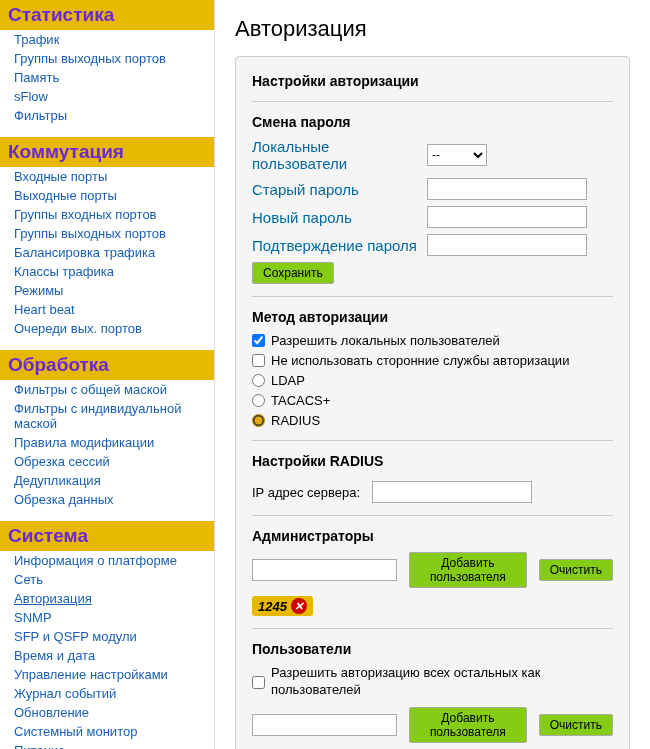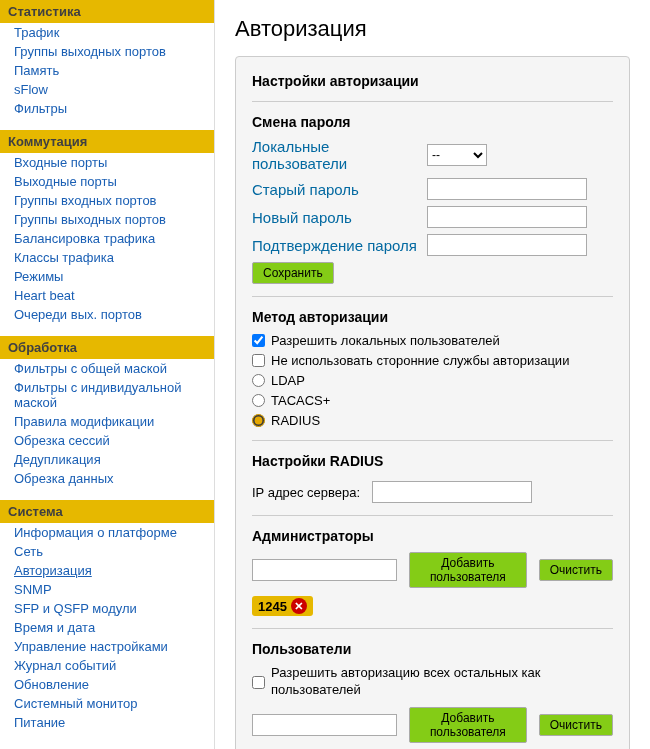--- a/index.html
+++ b/index.html
@@ -1,20 +1,20 @@
 <!DOCTYPE html>
 <html><head>
   <meta charset="utf-8">
   <style>
     * { margin: 0; padding: 0; box-sizing: border-box; }
     body { font-family: Arial, sans-serif; font-size: 13px; background: #fff; display: flex; width: 650px; min-height: 749px; }
 
     
     #sidebar { width: 215px; min-height: 749px; background: #fff; border-right: 1px solid #ddd; padding-bottom: 20px; }
-    .sidebar-section-header { background: #e6b800; color: #404040; font-weight: bold; padding: 4px 8px; font-size: 13px; }
+    .sidebar-section-header { background: #e6b800; color: #6d28d9; font-weight: bold; padding: 4px 8px; font-size: 19px; }
     .sidebar-item { display: block; color: #1a5fb4; text-decoration: none; padding: 2px 8px 2px 14px; font-size: 13px; cursor: pointer; }
     .sidebar-item.active { color: #1a5fb4; text-decoration: underline; }
     .sidebar-section { margin-bottom: 4px; }
 
     
     #main { flex: 1; padding: 16px 20px; background: #fff; }
     .page-title { font-size: 22px; font-weight: normal; margin-bottom: 14px; color: #000; }
 
     
     .card { background: #f5f5f5; border: 1px solid #ccc; border-radius: 4px; padding: 16px; }
@@ -43,21 +43,21 @@
     
     .radius-row { display: flex; align-items: center; margin-bottom: 6px; margin-top: 12px; }
     .radius-label { width: 120px; font-size: 13px; color: #000; }
     .radius-input { width: 160px; height: 22px; border: 1px solid #aaa; background: #fff; font-size: 12px; padding: 2px 4px; }
 
     
     .admin-row { display: flex; align-items: center; gap: 12px; margin-bottom: 8px; }
     .admin-input { width: 145px; height: 22px; border: 1px solid #aaa; background: #fff; padding: 2px 4px; font-size: 12px; }
 
     
-    .tag-badge { display: inline-flex; align-items: center; background: #e6b800; color: #000; border-radius: 3px; padding: 2px 6px; font-size: 13px; font-weight: bold; margin-right: 6px; }
+    .tag-badge { display: inline-flex; align-items: center; background: #e6b800; color: #000; border-radius: 3px; padding: 2px 6px; font-size: 13px; font-weight: bold; margin-right: 6px; font-style: italic; }
     .tag-close { display: inline-flex; align-items: center; justify-content: center; background: #cc0000; color: #fff; border-radius: 50%; width: 16px; height: 16px; font-size: 11px; margin-left: 4px; cursor: pointer; font-weight: bold; }
     .checkbox-row { display: flex; align-items: center; margin-bottom: 8px; }
     .checkbox-row input[type=checkbox] { margin-right: 6px; margin-top: 2px; }
     .checkbox-row label { font-size: 13px; color: #000; line-height: 1.3; }
 
     .sidebar-gap { height: 8px; }
   </style>
 </head>
 <body>
 

